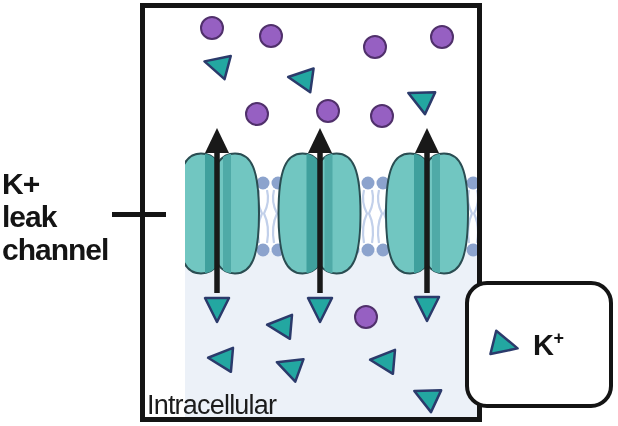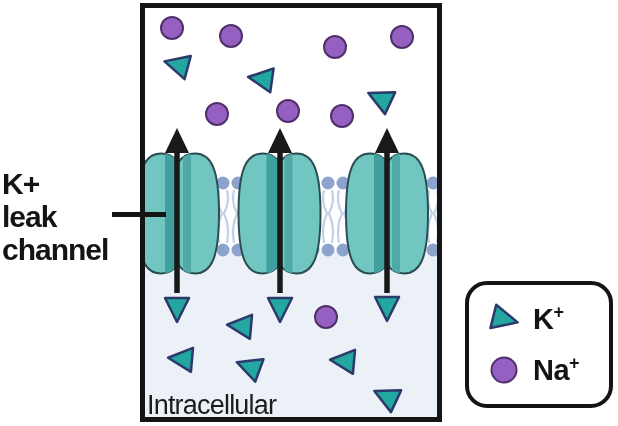--- a/index.html
+++ b/index.html
@@ -11,21 +11,21 @@
     position:absolute; left:2px; top:167px; width:120px;
     font-size:30px; font-weight:bold; line-height:33px; letter-spacing:-1px;
     color:#141414; white-space:pre-line;
   }
   .pointer {
     position:absolute; left:112px; top:212px; width:54px; height:5px;
     background:#141414; z-index:3;
   }
   .cell-box {
     position:absolute; left:140px; top:3px; width:292px; height:409px;
-    border:5px solid #141414; background:#fff;
+    border:5px solid #141414; background:#fff;padding-left:40px;
   }
   .cell-box svg { display:block; }
   .intracellular {
     position:absolute; left:2px; top:382px; font-size:27px; letter-spacing:-0.8px;
     color:#1c1c1c;
   }
   .legend {
     position:absolute; left:465px; top:281px; width:148px; height:127px;
     box-sizing:border-box; border:4px solid #141414; border-radius:22px;
     background:#ffffff; display:flex; flex-direction:column;
@@ -193,21 +193,15 @@
     <div class="intracellular">Intracellular</div>
   </div>
 
   <div class="legend">
     <div class="legend-row">
       <svg width="34" height="34" viewBox="-17 -17 34 34">
         <polygon points="-11,-12 14,0 -11,12" transform="rotate(14)" stroke-width="2.5" stroke-linejoin="round" fill="#23A7A1" stroke="#2B3A6B"></polygon>
       </svg>
       <div class="legend-text"><span>K</span><sup>+</sup></div>
     </div>
-    <div class="legend-row">
-      <svg width="34" height="34" viewBox="-17 -17 34 34">
-        <circle cx="0" cy="0" r="12.5" stroke-width="2" fill="#9660C2" stroke="#50306B"></circle>
-      </svg>
-      <div class="legend-text"><span>Na</span><sup>+</sup></div>
-    </div>
   </div>
 
 </div>
 
 </body></html>

